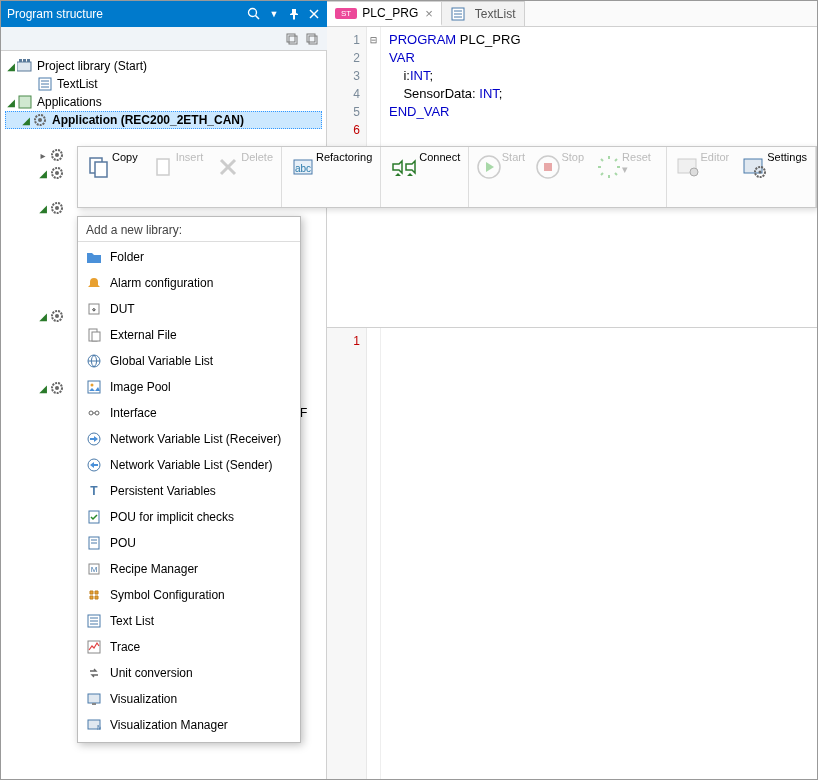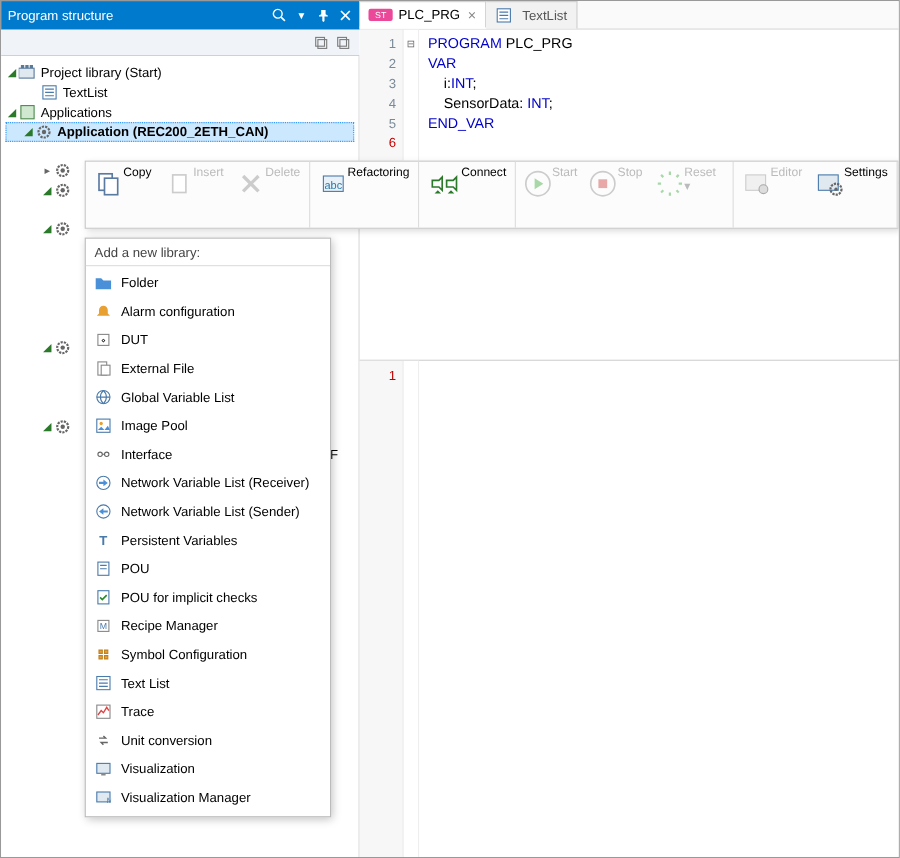--- a/index.html
+++ b/index.html
@@ -469,34 +469,34 @@
           <svg width="14" height="14" viewBox="0 0 14 14">
             <text x="7" y="11" text-anchor="middle" font-size="12" fill="#4a7aaa" font-weight="bold">T</text>
           </svg>
         </span>
         <span>Persistent Variables</span>
       </div>
       <div class="cm-item">
         <span class="cm-icon">
           <svg width="14" height="14" viewBox="0 0 14 14">
             <rect x="2" y="1" width="10" height="12" fill="#fff" stroke="#4a7aaa"></rect>
+            <path d="M4 7l2 2 4-4" stroke="#2a8a2a" stroke-width="1.5" fill="none"></path>
+          </svg>
+        </span>
+        <span>POU for implicit checks</span>
+      </div>
+      <div class="cm-item">
+        <span class="cm-icon">
+          <svg width="14" height="14" viewBox="0 0 14 14">
+            <rect x="2" y="1" width="10" height="12" fill="#fff" stroke="#4a7aaa"></rect>
             <line x1="4" y1="4" x2="10" y2="4" stroke="#4a7aaa"></line>
             <line x1="4" y1="7" x2="10" y2="7" stroke="#4a7aaa"></line>
           </svg>
         </span>
         <span>POU</span>
-      </div>
-      <div class="cm-item">
-        <span class="cm-icon">
-          <svg width="14" height="14" viewBox="0 0 14 14">
-            <rect x="2" y="1" width="10" height="12" fill="#fff" stroke="#4a7aaa"></rect>
-            <path d="M4 7l2 2 4-4" stroke="#2a8a2a" stroke-width="1.5" fill="none"></path>
-          </svg>
-        </span>
-        <span>POU for implicit checks</span>
       </div>
       <div class="cm-item">
         <span class="cm-icon">
           <svg width="14" height="14" viewBox="0 0 14 14">
             <rect x="2" y="2" width="10" height="10" fill="#fff" stroke="#888"></rect>
             <text x="7" y="10" text-anchor="middle" font-size="8" fill="#4a7aaa">M</text>
           </svg>
         </span>
         <span>Recipe Manager</span>
       </div>

